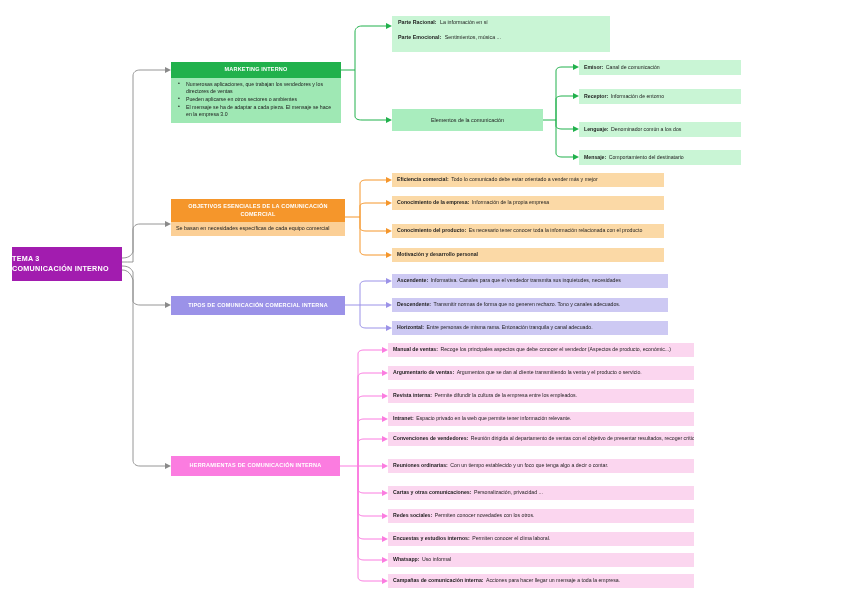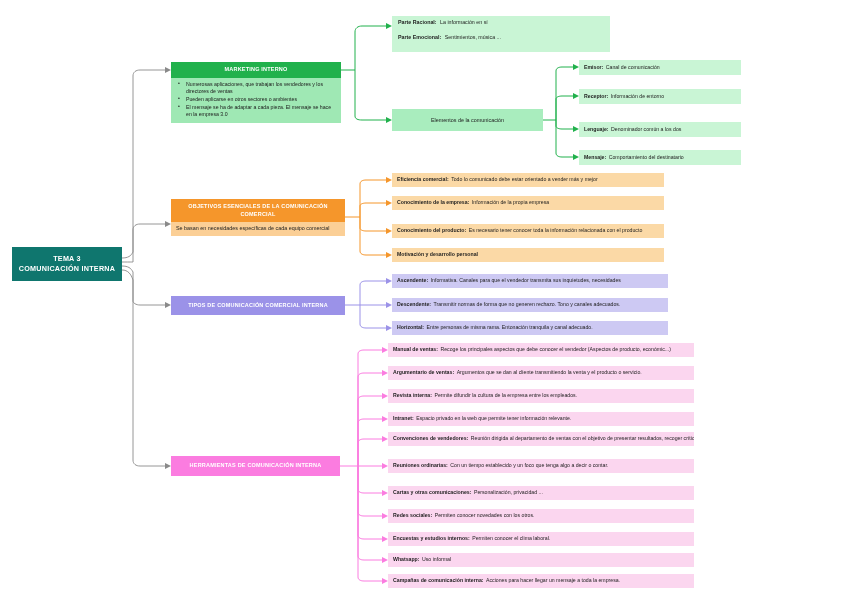--- a/index.html
+++ b/index.html
@@ -20,25 +20,25 @@
     left: 0; top: 0;
     width: 848px; height: 599px;
     pointer-events: none;
   }
 
   
   .root-node {
     position: absolute;
     left: 12px; top: 247px;
     width: 110px; height: 34px;
-    background: #0f766e;
+    background: #a21caf;
     color: #ffffff;
     display: flex;
     flex-direction: column;
-    align-items: center;
+    align-items: flex-start;
     justify-content: center;
     font-size: 7.2px;
     font-weight: bold;
     letter-spacing: .25px;
     line-height: 1.45;
     text-align: center;
   }
 
   
   .node {
@@ -222,21 +222,21 @@
       <path d="M382 490 L388 493 L382 496 Z"></path>
       <path d="M382 513 L388 516 L382 519 Z"></path>
       <path d="M382 536 L388 539 L382 542 Z"></path>
       <path d="M382 557 L388 560 L382 563 Z"></path>
       <path d="M382 578 L388 581 L382 584 Z"></path>
     </g>
   </svg>
 
   <div class="root-node">
     <span>TEMA 3</span>
-    <span>COMUNICACIÓN INTERNA</span>
+    <span>COMUNICACIÓN INTERNO</span>
   </div>
 
   <div class="node" style="left:171px; top:62px; width:170px;">
     <div style="width:100%;">
       <div class="hdr green-hdr">MARKETING INTERNO</div>
       <div class="green-body" style="padding:3px 4px 4px 4px;">
         <ul class="bullets">
           <li>Numerosas aplicaciones, que trabajan los vendedores y los directores de ventas</li>
           <li>Pueden aplicarse en otros sectores o ambientes</li>
           <li>El mensaje se ha de adaptar a cada pieza. El mensaje se hace en la empresa 3.0</li>

